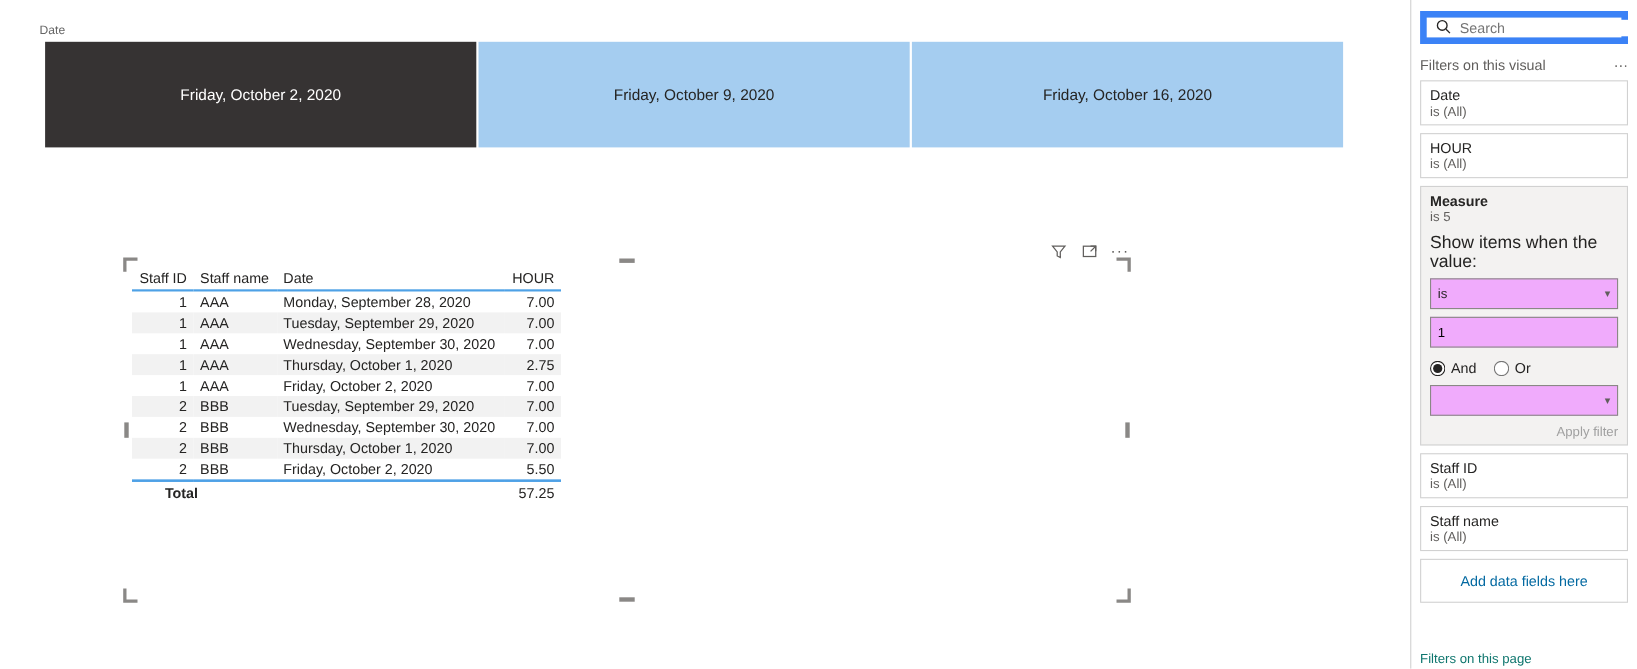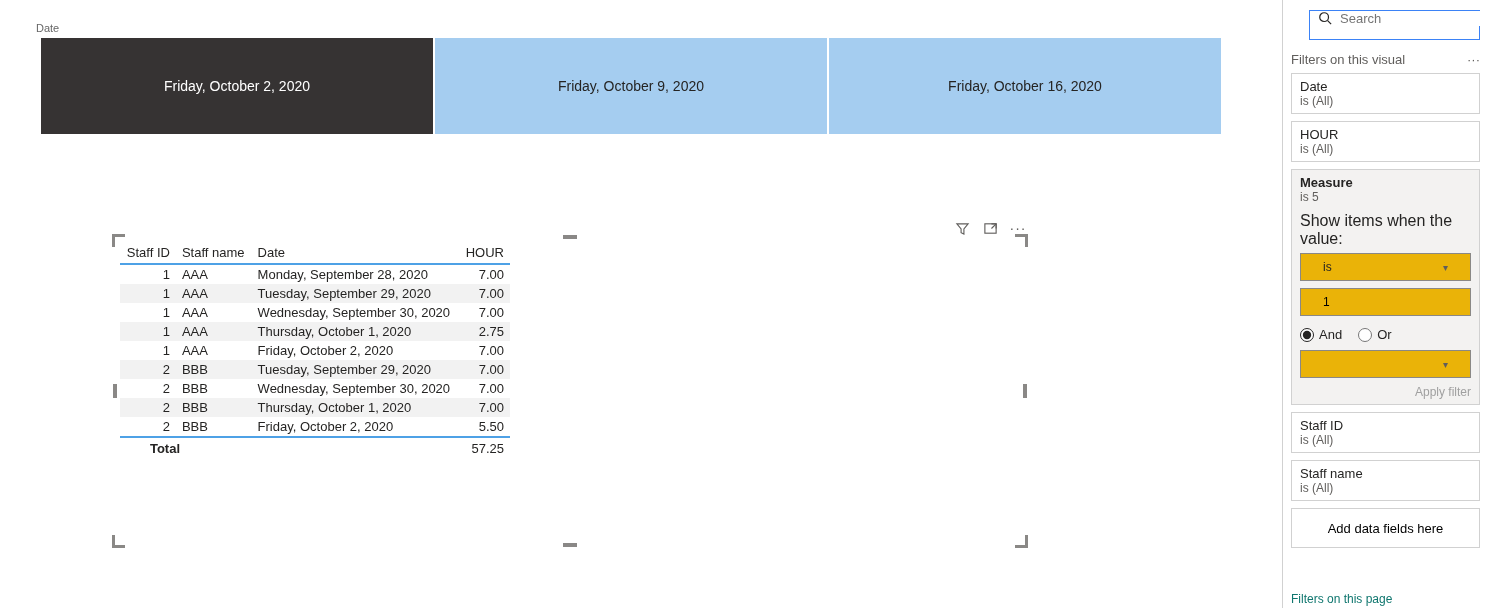--- a/index.html
+++ b/index.html
@@ -32,38 +32,38 @@
   table.mx { border-collapse:collapse; font-size:13px; width:390px; }
   table.mx th { text-align:left; font-weight:400; padding:3px 6px; border-bottom:2px solid #4ea1e6; white-space:nowrap; }
   table.mx th.num, table.mx td.num { text-align:right; }
   table.mx td { padding:2px 6px; white-space:nowrap;}
   table.mx tbody tr:nth-child(even) td { background:#f2f2f2; }
   table.mx tbody tr.last td { border-bottom:2px solid #4ea1e6; }
   table.mx tfoot td { font-weight:400; padding:3px 6px; }
   
   .pane { position:absolute; right:0; top:0; width:206px; height:608px; border-left:1px solid #d1d1d1; background:#fff; padding:0 8px 8px 8px; overflow:hidden;}
   .search-wrap { margin:10px 0 12px 0; }
-  .search { display:flex; align-items:flex-start; border:1px solid #3b82f6; height:30px; padding:0 8px; gap:8px;margin-left:18px; }
+  .search { display:flex; align-items:center; border:6px solid #3b82f6; height:30px; padding:0 8px; gap:8px; }
   .search input { border:none; outline:none; flex:1; font-size:13px; font-family:inherit; }
   .pane-sechead { display:flex; align-items:center; justify-content:space-between; font-size:13px; color:#605e5c; margin-bottom:6px;}
   .pane-sechead .dots { cursor:pointer;}
   .card { border:1px solid #d1d1d1; padding:5px 8px; margin-bottom:7px; font-size:13px; background:#fff;}
   .card .cn { }
   .card .cv { color:#605e5c; font-size:12px; }
   .card.expanded { background:#f3f2f1; }
   .card.expanded .cn { font-weight:600; }
   .card .prompt { font-size:16px; margin-top:8px; margin-bottom:5px;}
-  .sel, .txtin { width:100%; height:28px; border:1px solid #8a8886; background:#eab308; padding:0 22px; font-size:12px; font-family:inherit; margin-bottom:7px;}
+  .sel, .txtin { width:100%; height:28px; border:1px solid #8a8886; background:#f0abfc; padding:0 6px; font-size:12px; font-family:inherit; margin-bottom:7px;}
   .sel { appearance:none; position:relative; display:flex; align-items:center; justify-content:space-between; cursor:pointer;}
   .sel .chev { font-size:10px; color:#605e5c;}
   .radios { display:flex; gap:16px; align-items:center; margin:4px 0 8px 0; font-size:13px;}
   .radios label { display:flex; align-items:center; gap:5px; cursor:pointer;}
   input[type=radio]{ accent-color:#252423; width:14px; height:14px;}
   .apply { text-align:right; font-size:12px; color:#a0a0a0; margin-top:2px;}
-  .dropzone { border:1px solid #d1d1d1; height:40px; display:flex; align-items:center; justify-content:center; color:#000000; font-size:13px; margin-top:7px; }
+  .dropzone { border:1px solid #d1d1d1; height:40px; display:flex; align-items:center; justify-content:center; color:#0369a1; font-size:13px; margin-top:7px; }
   .cut { position:absolute; bottom:2px; left:8px; font-size:12px; color:#0f766e; }
 </style>
 </head>
 <body>
 
 <div class="canvas">
   <div class="date-label">Date</div>
 
   <div class="slicer" id="slicer">
       <div class="slicer-item selected">Friday, October 2, 2020</div>

